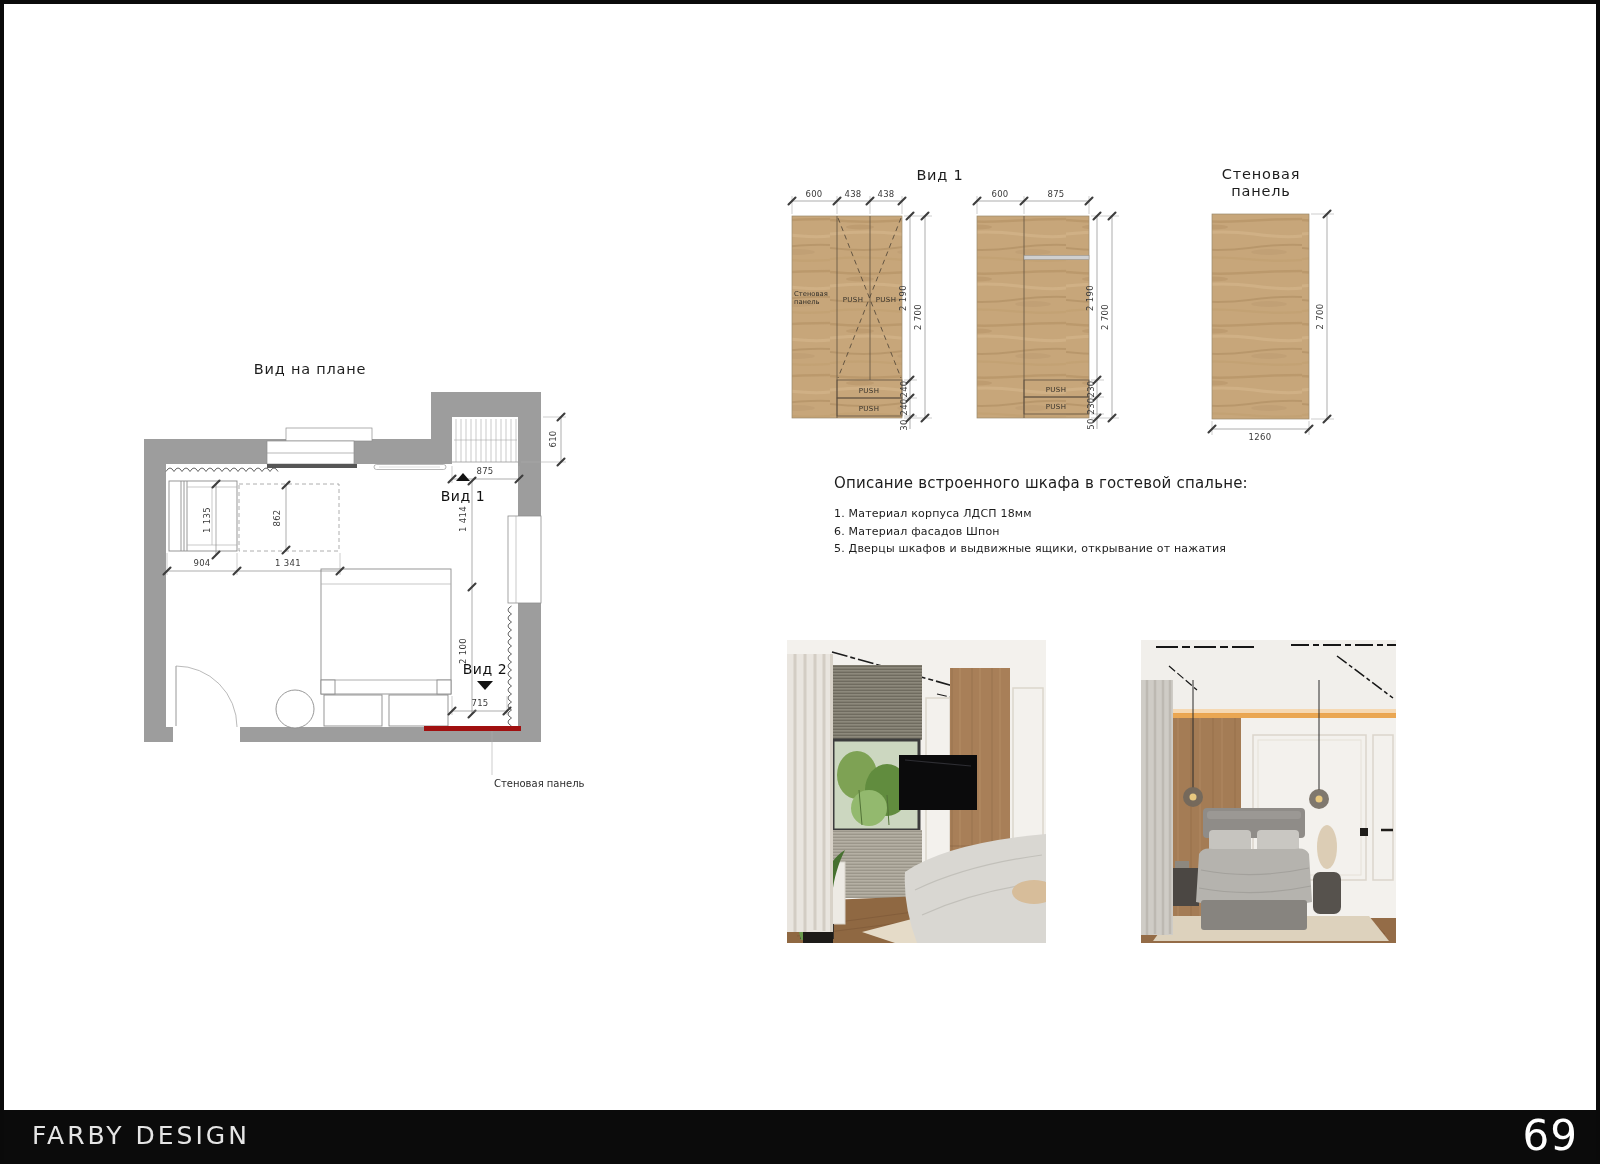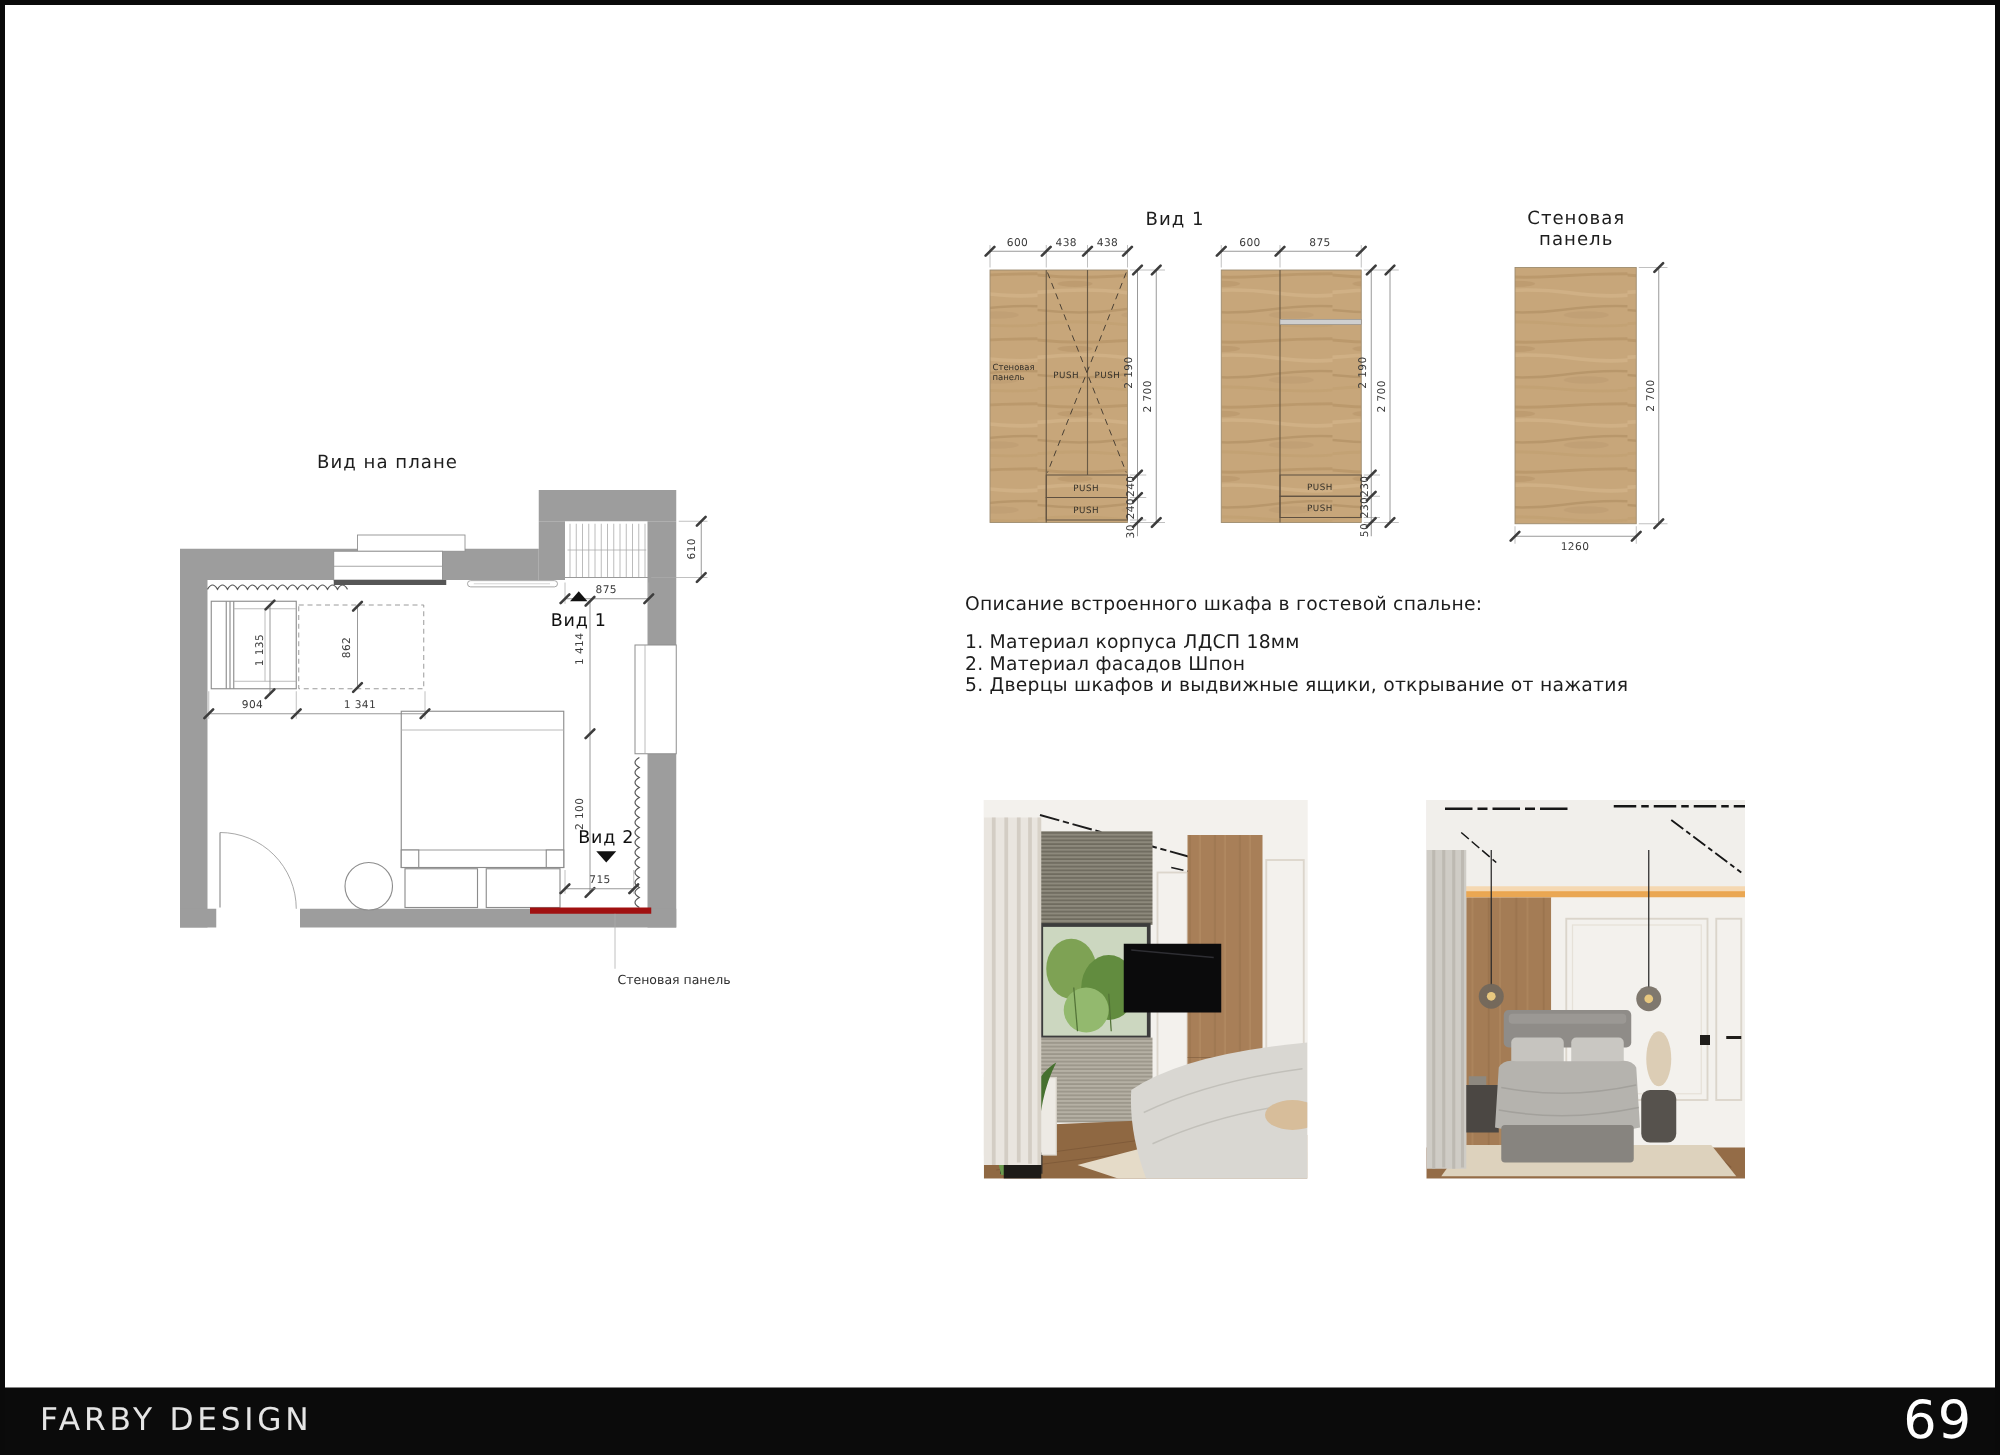--- a/index.html
+++ b/index.html
@@ -22,23 +22,23 @@
   .tick{stroke:#3d3d3d;stroke-width:2.1;stroke-linecap:round;}
   .wallfill{fill:#9d9d9d;}
   .furn{stroke:#8c8c8c;stroke-width:0.9;fill:#ffffff;}
   .furn-n{stroke:#8c8c8c;stroke-width:0.9;fill:none;}
   .lite{stroke:#b2b2b2;stroke-width:0.7;}
   .woodline{stroke:#6a5a45;stroke-width:0.9;}
   .drawer{stroke:#5f5040;stroke-width:0.8;fill:none;}
   .dashx{stroke:#4a4034;stroke-width:0.8;stroke-dasharray:5 4;fill:none;}
 
   
-  .description{left:768px;top:470px;width:560px;color:#1c1c1c;}
+  .description{left:830px;top:470px;width:560px;color:#1c1c1c;}
   .description .head{font-size:15px;letter-spacing:0.2px;}
-  .description .items{margin-top:13px;font-size:15px;line-height:17.5px;letter-spacing:0.2px;}
+  .description .items{margin-top:13px;font-size:11px;line-height:17.5px;letter-spacing:0.2px;}
 
   
   .photo{overflow:hidden;background:#efece7;}
   .photo svg{display:block;}
 
   
   .tagline{right:56px;top:1052px;font-size:30px;font-style:italic;
            color:#141414;letter-spacing:0.5px;font-family:"DejaVu Sans",sans-serif;}
   .footer{left:0;bottom:0;width:100%;height:50px;background:#0b0b0b;
           display:flex;align-items:center;justify-content:space-between;}
@@ -329,21 +329,21 @@
       <line class="tick" x1="1204.5" y1="428.5" x2="1211.5" y2="421.5"></line>
         <line class="tick" x1="1301.5" y1="428.5" x2="1308.5" y2="421.5"></line>
       <text x="1256" y="436" text-anchor="middle" class="dim">1260</text>
     </g>
   </svg>
 
   <div class="abs description">
     <div class="head">Описание встроенного шкафа в гостевой спальне:</div>
     <div class="items">
       <div>1. Материал корпуса ЛДСП 18мм</div>
-      <div>2. Материал фасадов Шпон</div>
+      <div>6. Материал фасадов Шпон</div>
       <div>5. Дверцы шкафов и выдвижные ящики, открывание от нажатия</div>
     </div>
   </div>
 
   <div class="abs photo" style="left:783px;top:636px;width:259px;height:303px;">
     <svg width="259" height="303" viewBox="0 0 259 303">
       <defs>
         <pattern id="blinds" patternUnits="userSpaceOnUse" width="6" height="3">
           <rect width="6" height="3" fill="#8d897c"></rect>
             <rect y="1.6" width="6" height="1.4" fill="#6f6b5f"></rect>

